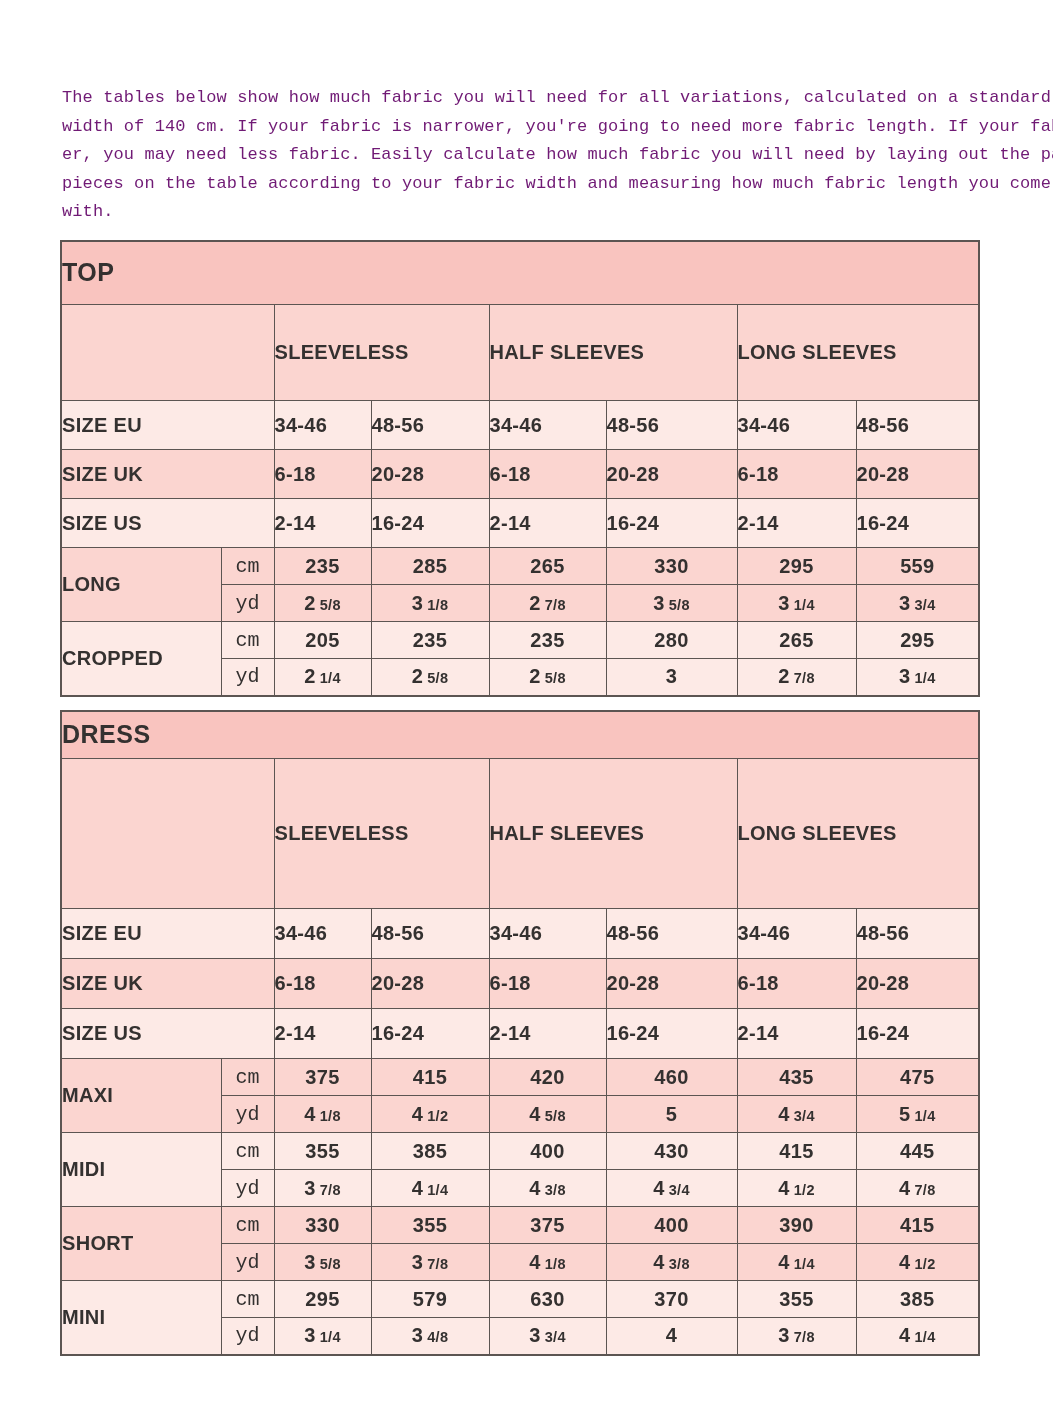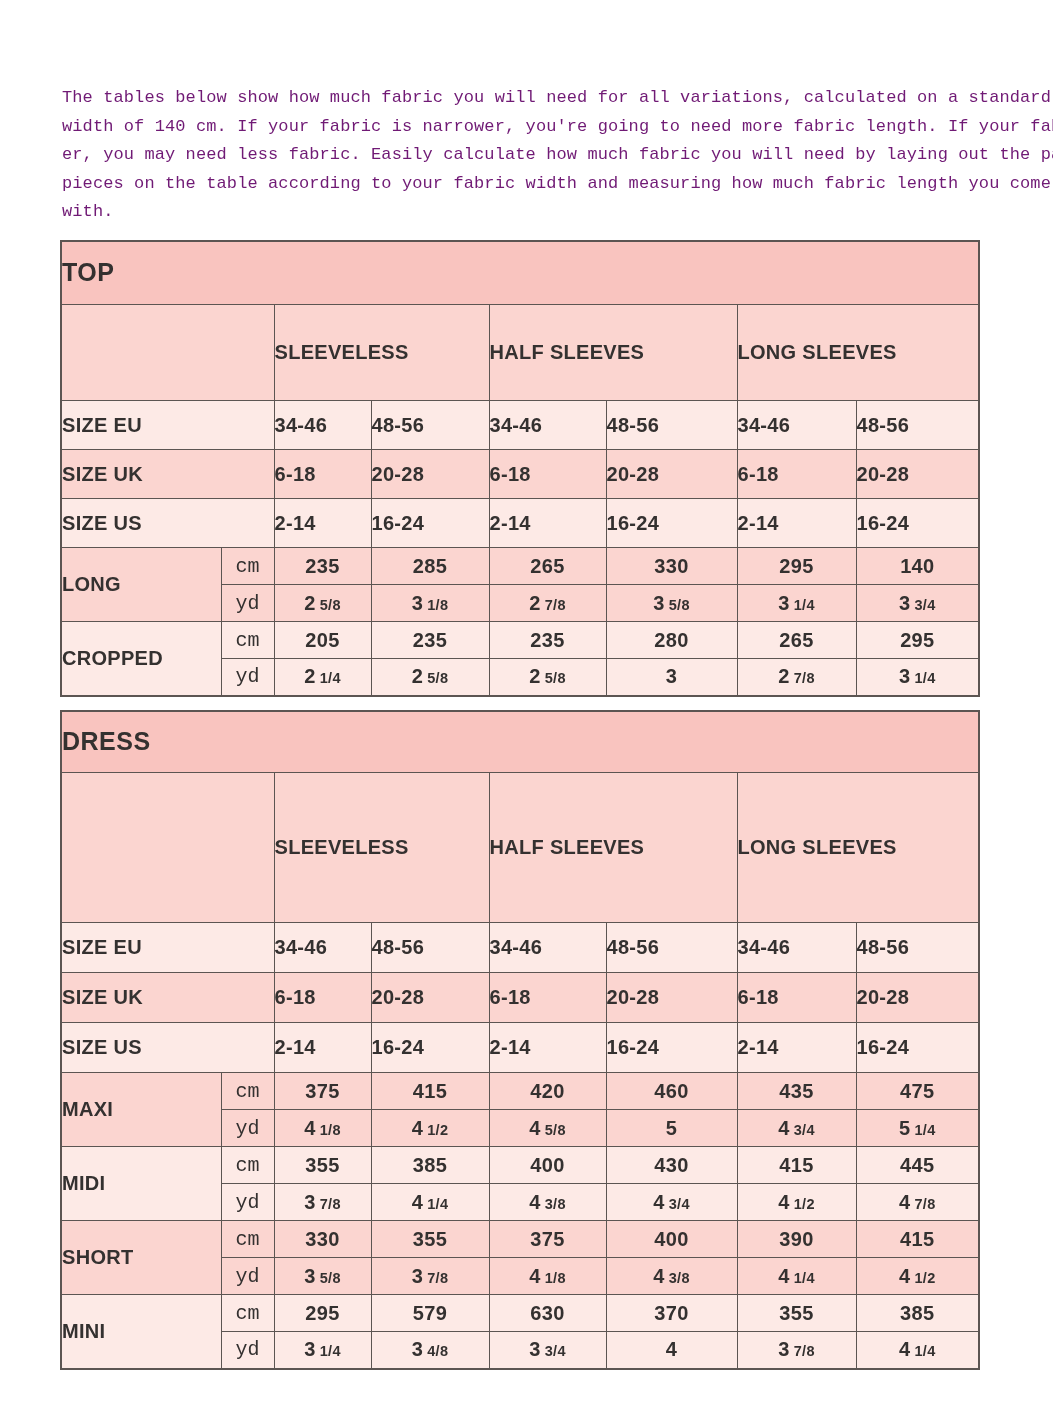--- a/index.html
+++ b/index.html
@@ -35,21 +35,21 @@
   col.c-label{width:160px;}
   col.c-unit{width:53px;}
   col.c-d1{width:97px;}
   col.c-d2{width:118px;}
   col.c-d3{width:117px;}
   col.c-d4{width:131px;}
   col.c-d5{width:119px;}
   col.c-d6{width:123px;}
   
   tr.r-band{height:64px;}
-  tr.r-band-d{height:62px;}
+  tr.r-band-d{height:48px;}
   tr.r-head{height:96px;}
   tr.r-head-d{height:150px;}
   tr.r-size{height:49px;}
   tr.r-size-d{height:50px;}
   tr.r-sub{height:37px;}
   
   .bg-band{background:#f9c4bf;}
   .bg-pink{background:#fbd5d0;}
   .bg-light{background:#fdeae6;}
   
@@ -146,21 +146,21 @@
       </tr>
 
       <tr class="r-sub">
         <td rowspan="2" class="lbl bg-pink">LONG</td>
         <td class="unit bg-pink dot-b">cm</td>
         <td class="num bg-pink dot-b">235</td>
         <td class="num bg-pink dot-b">285</td>
         <td class="num bg-pink dot-b">265</td>
         <td class="num bg-pink dot-b">330</td>
         <td class="num bg-pink dot-b">295</td>
-        <td class="num bg-pink dot-b">140</td>
+        <td class="num bg-pink dot-b">559</td>
       </tr>
       <tr class="r-sub">
         <td class="unit bg-pink dot-t">yd</td>
         <td class="num bg-pink dot-t"><span class="whole">2</span><span class="frac">5/8</span></td>
         <td class="num bg-pink dot-t"><span class="whole">3</span><span class="frac">1/8</span></td>
         <td class="num bg-pink dot-t"><span class="whole">2</span><span class="frac">7/8</span></td>
         <td class="num bg-pink dot-t"><span class="whole">3</span><span class="frac">5/8</span></td>
         <td class="num bg-pink dot-t"><span class="whole">3</span><span class="frac">1/4</span></td>
         <td class="num bg-pink dot-t"><span class="whole">3</span><span class="frac">3/4</span></td>
       </tr>

